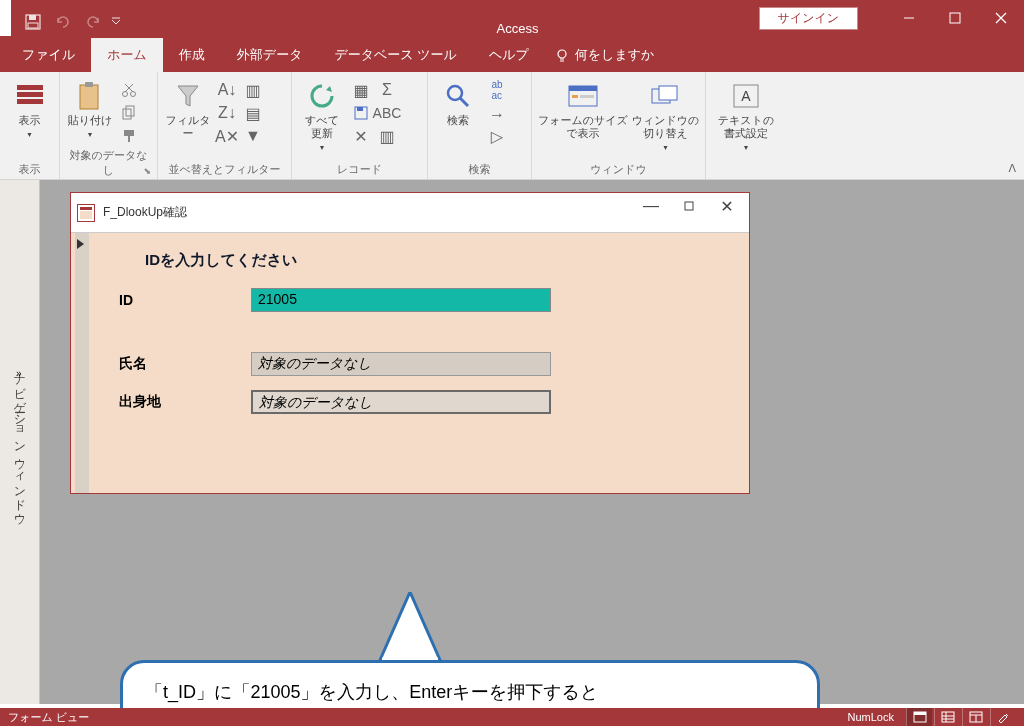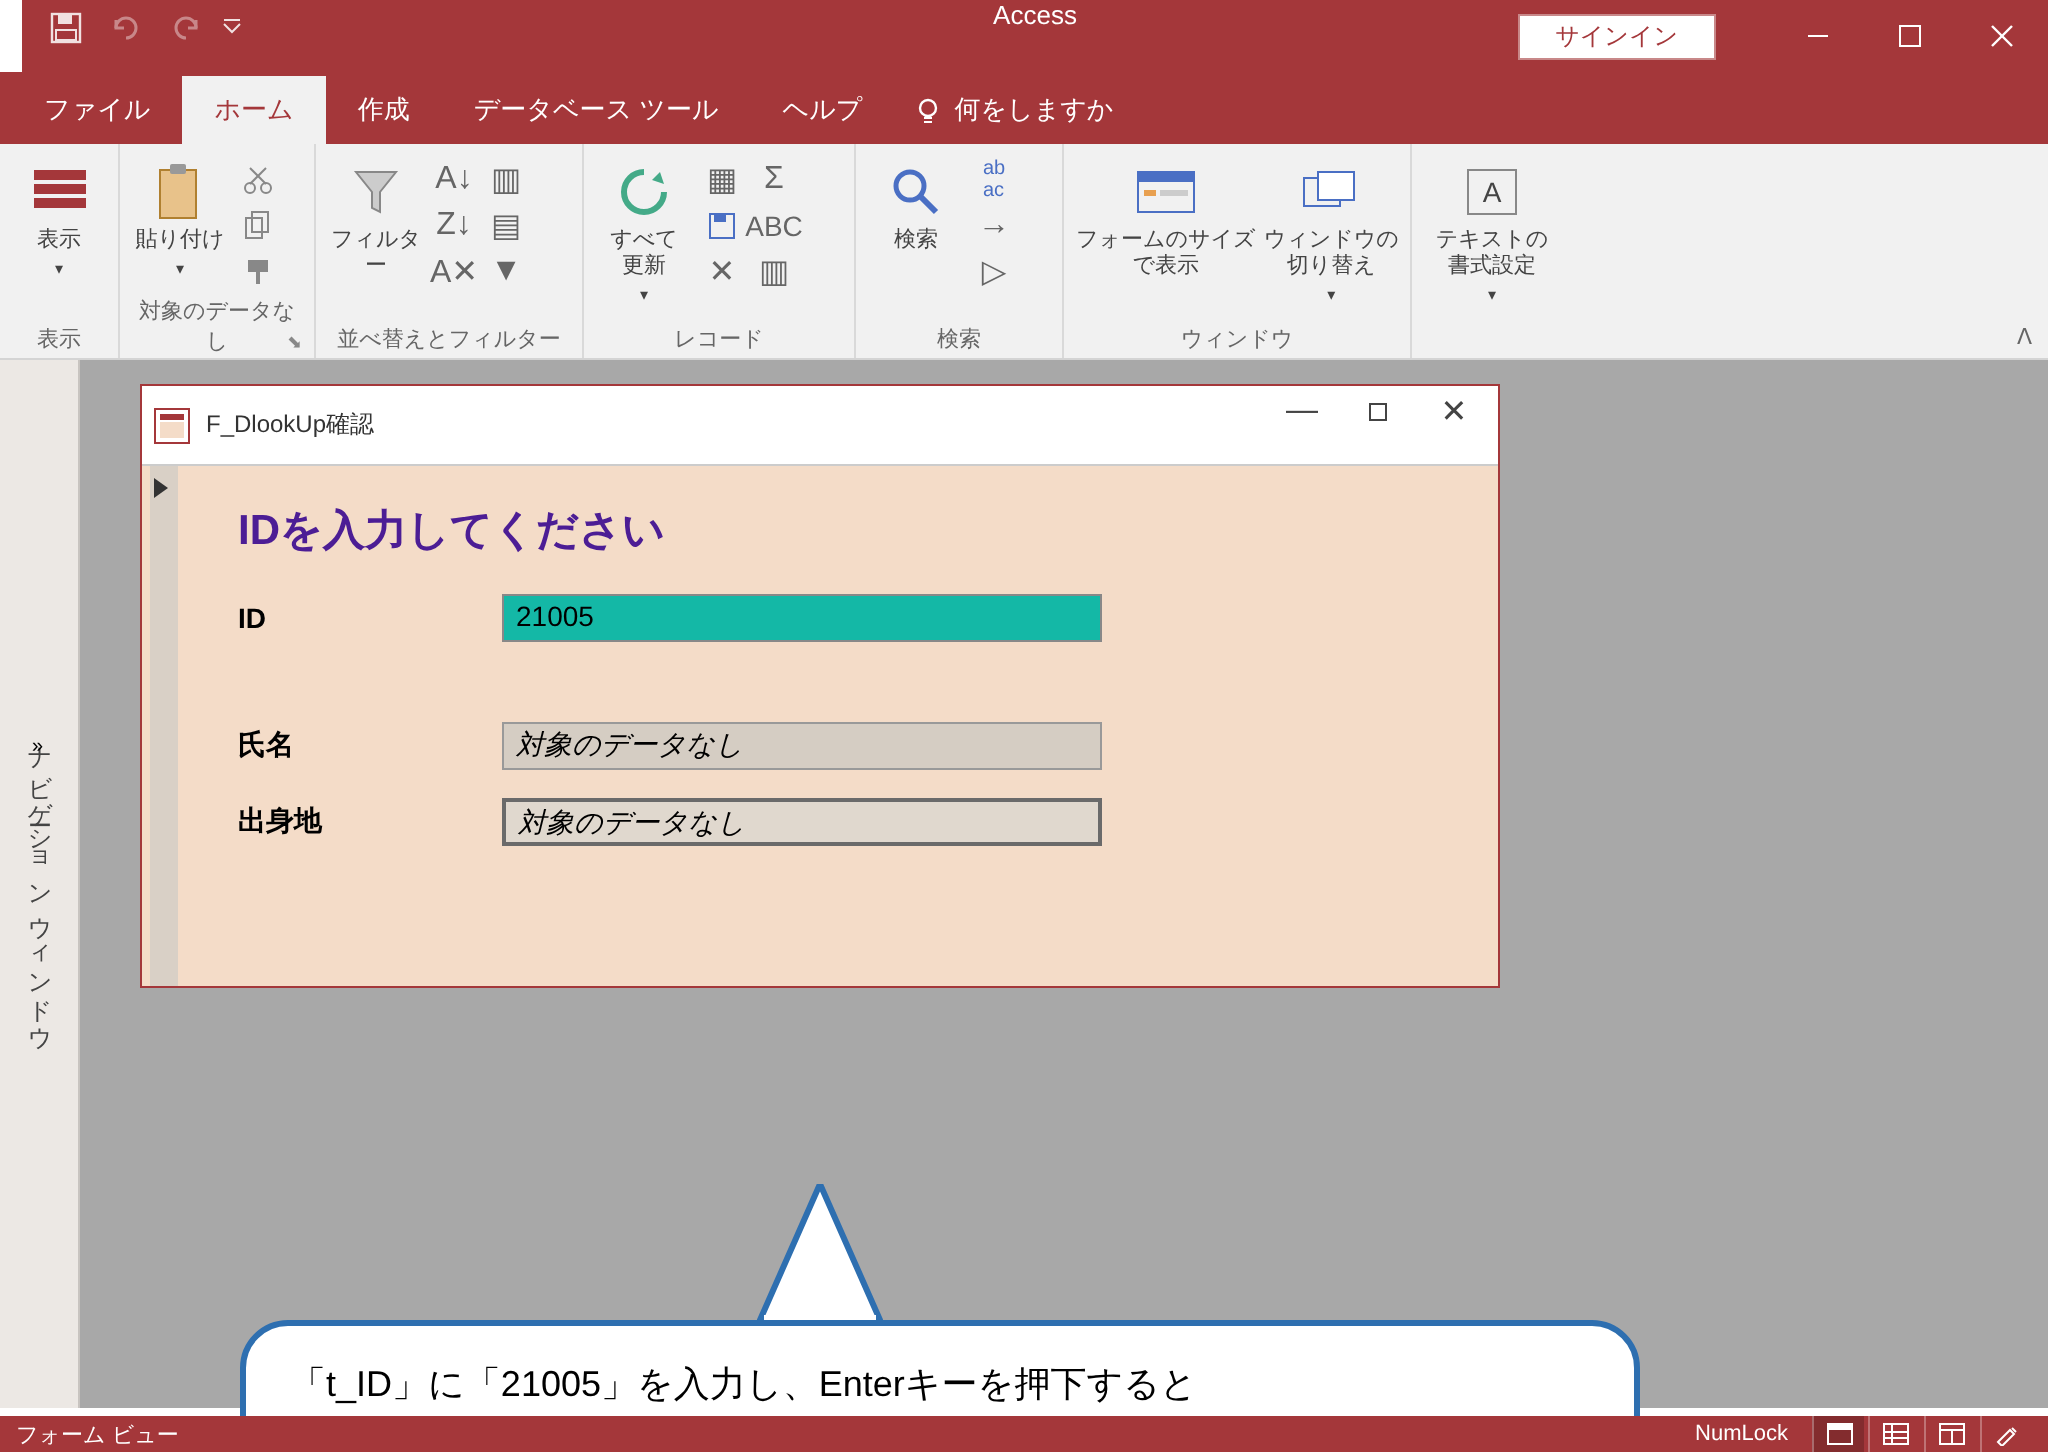--- a/index.html
+++ b/index.html
@@ -1,19 +1,19 @@
 <!DOCTYPE html>
 <html><head>
 <meta charset="utf-8">
 <style>
 * { margin: 0; padding: 0; box-sizing: border-box; font-family: "Yu Gothic UI", "Meiryo", sans-serif; }
 body { width: 1024px; height: 726px; background: #fff; overflow: hidden; position: relative; }
 
 
-.titlebar { height: 36px; background: #a4373a; display: flex; align-items: flex-start; color: #fff; position: relative; margin-left: 11px; }
+.titlebar { height: 36px; background: #a4373a; display: flex; align-items: flex-end; color: #fff; position: relative; margin-left: 11px; }
 .titlebar .qat { display: flex; align-items: center; padding-left: 8px; gap: 2px; }
 .titlebar .qat .qbtn { width: 28px; height: 28px; display: flex; align-items: center; justify-content: center; opacity: 0.85; }
 .titlebar .qat .qbtn.disabled { opacity: 0.4; }
 .titlebar .title { position: absolute; left: 50%; transform: translateX(-50%); font-size: 13px; }
 .titlebar .right { position: absolute; right: 0; display: flex; align-items: center; height: 100%; }
 .titlebar .signin { background: #fff; color: #a4373a; font-size: 12px; padding: 2px 18px; margin-right: 28px; border: 1px solid #c88889; }
 .titlebar .winbtn { width: 46px; height: 36px; display: flex; align-items: center; justify-content: center; }
 
 
 .tabs { height: 36px; background: #a4373a; display: flex; align-items: flex-end; padding-left: 6px; }
@@ -45,21 +45,21 @@
 
 .formwin { width: 680px; background: #fff; border: 1px solid #a4373a; position: relative;}
 .formwin .fbar { height: 40px; background: #fff; border-bottom: 1px solid #ccc; display:flex; align-items:center; padding: 0 6px; position:relative;}
 .formwin .fbar .ficon { width: 18px; height: 18px; background: #fff; border:1px solid #a4373a; margin-right: 8px; display:flex; align-items:center; justify-content:center;}
 .formwin .fbar .ftitle { font-size: 12px; color: #333; }
 .formwin .fbar .fctrls { position:absolute; right: 4px; top: 2px; display:flex; gap:2px;}
 .formwin .fbar .fctrls div { width: 36px; height: 22px; display:flex; align-items:center; justify-content:center; color:#444;}
 .formwin .fbody { background: #f4dcc8; padding: 18px 20px 40px 48px; position: relative; min-height: 260px;}
 .recnav { position:absolute; left:4px; top:0; bottom:0; width:14px; background:#d9d0c6;}
 .recnav .tri { position:absolute; top:6px; left:2px; width:0;height:0; border-top:5px solid transparent; border-bottom:5px solid transparent; border-left:7px solid #333;}
-.fbody .heading { font-weight: bold; font-size: 21px; margin-bottom: 18px; color:#4c1d95;}
+.fbody .heading { font-weight: bold; font-size: 15px; margin-bottom: 18px; color:#0f172a;margin-left:26px;}
 .frow { display:flex; align-items:center; margin-bottom: 14px;}
 .frow .flabel { width: 132px; font-size: 14px; font-weight: bold; color:#000;}
 .frow .finput { flex: 0 0 300px; height: 24px; background: #14b8a6; border: 1px solid #888; padding: 2px 6px; font-size: 14px; color:#000;}
 .frow .foutput { flex: 0 0 300px; height: 24px; background: #d5cdc3; border: 1px solid #999; padding: 2px 6px; font-size: 14px; font-style: italic; color:#000;}
 .frow.spaced { margin-top: 40px;}
 .frow .highlighted { background: #e0d8ce; border: 2px solid #6a6a6a; font-style: italic;}
 
 
 .callout { position: absolute; left: 80px; top: 480px; width: 700px; }
 .callout .bubble { background:#fff; border: 3px solid #2e6fb0; border-radius: 24px; padding: 16px 22px; font-size: 18px; color: #000; line-height: 1.5; position:relative;}
@@ -125,20 +125,21 @@
           <line x1="11" y1="1" x2="1" y2="11" stroke="#fff" stroke-width="1.2"></line>
         </svg>
       </div>
   </div>
 </div>
 
 <div class="tabs">
   <div class="tab">ファイル</div>
   <div class="tab active">ホーム</div>
   <div class="tab">作成</div>
+  <div class="tab">外部データ</div>
   <div class="tab">データベース ツール</div>
   <div class="tab">ヘルプ</div>
   <div class="tellme">
     <span>
         <svg width="14" height="14">
           <circle cx="7" cy="6" r="4" fill="none" stroke="#fff" stroke-width="1.2"></circle>
           <line x1="5" y1="11" x2="9" y2="11" stroke="#fff"></line>
           <line x1="5" y1="13" x2="9" y2="13" stroke="#fff"></line>
         </svg>
       </span>

